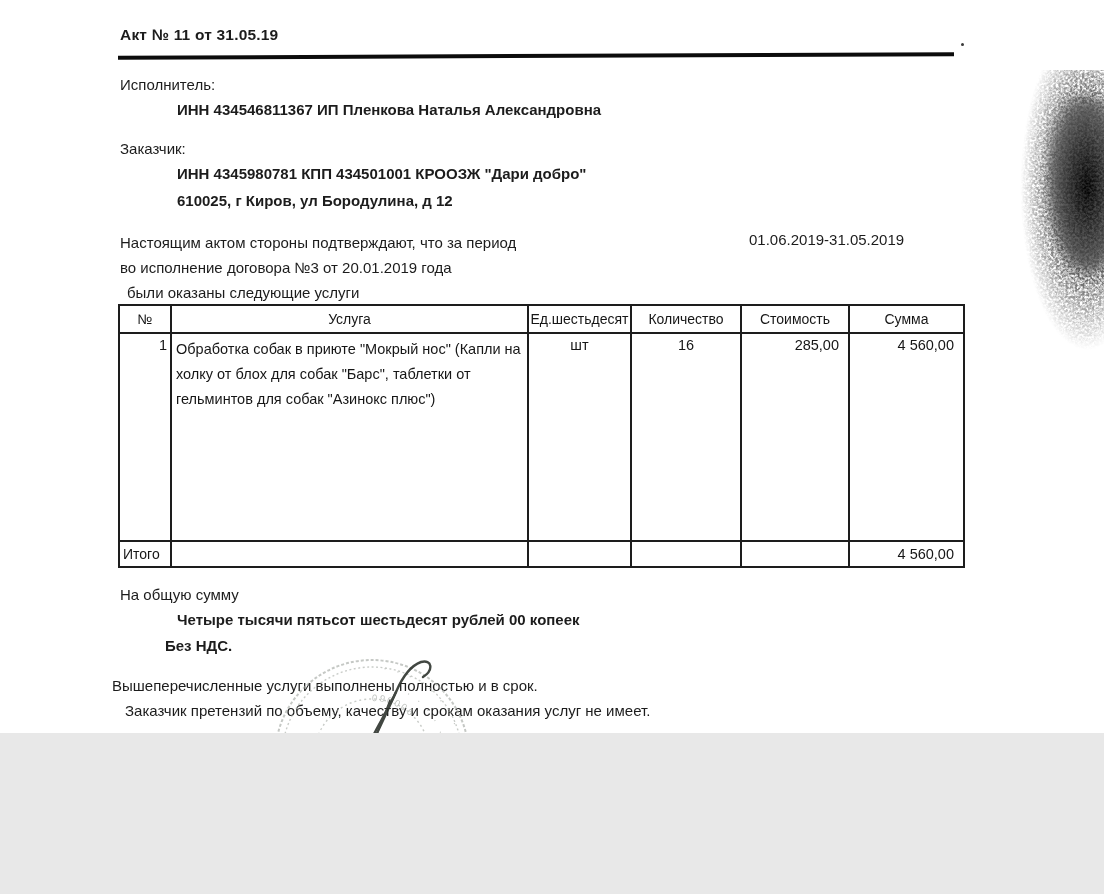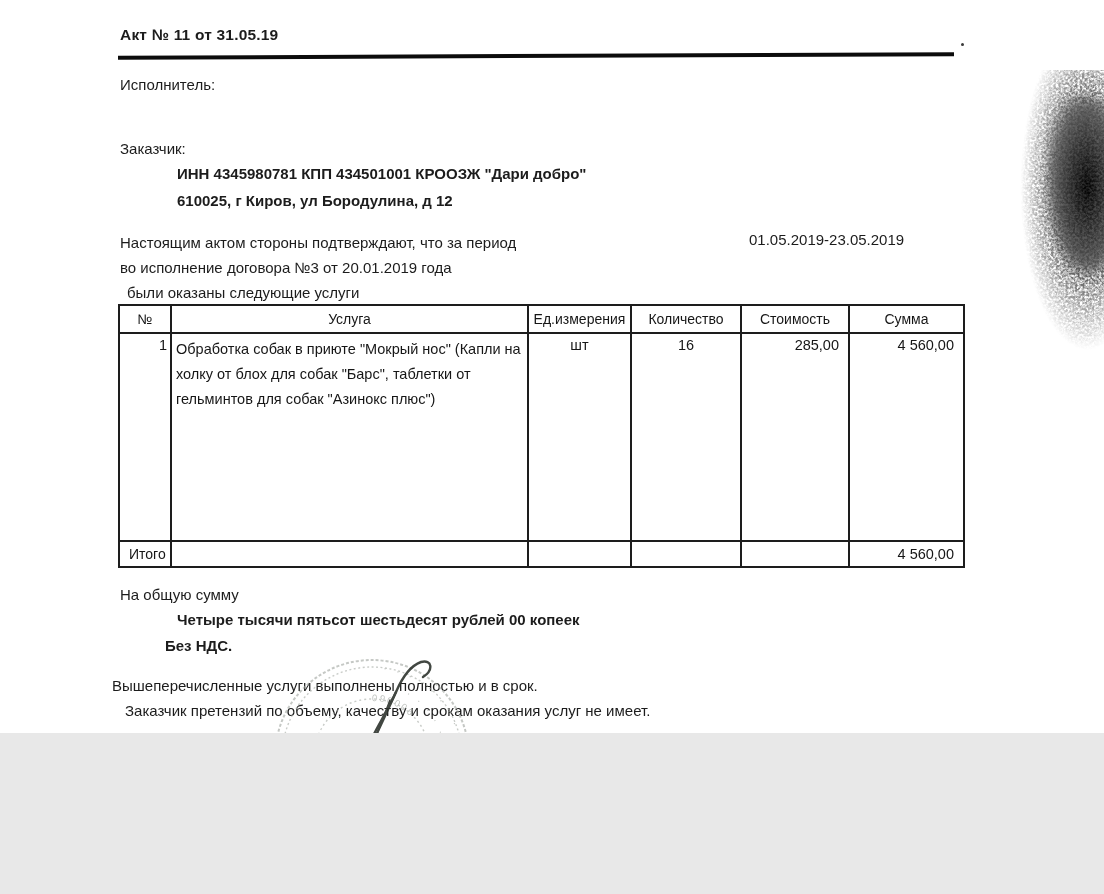--- a/index.html
+++ b/index.html
@@ -24,59 +24,60 @@
     font-size:14.5px;color:#161616;
   }
   .doc-table th,.doc-table td{border:2px solid #1d1d1d;padding:0;overflow:hidden;}
   .doc-table th{font-weight:normal;font-size:14px;text-align:center;height:26px;}
   .doc-table td.cell-num{text-align:right;vertical-align:top;padding:3px 3px 0 0;}
   .doc-table td.cell-service{vertical-align:top;padding:3px 6px 0 4px;line-height:25px;white-space:normal;}
   .doc-table td.cell-center{text-align:center;vertical-align:top;padding-top:3px;}
   .doc-table td.cell-money{text-align:right;vertical-align:top;padding:3px 9px 0 13px;}
   .doc-table tr.row-body td{height:203px;}
   .doc-table tr.row-total td{height:24px;}
-  .doc-table td.cell-total-label{text-align:left;vertical-align:middle;padding-left:9px;font-size:14px;}
+  .doc-table td.cell-total-label{text-align:left;vertical-align:middle;padding-left:3px;font-size:14px;}
   .sig-line{position:absolute;height:2px;background:#212121;}
   .overlay-svg{position:absolute;left:0;top:0;z-index:3;pointer-events:none;}
   .z2{z-index:2;}
 </style>
 </head>
 <body>
 
 <div class="page">
 
   <div class="abs title z2" style="left:120px;top:26px;">Акт № 11 от 31.05.19</div>
   <div class="rule" style="left:118px;top:54px;width:836px;height:4px;"></div>
   <div class="rule-dot" style="left:961px;top:43px;"></div>
 
   <div class="abs t15 z2" style="left:120px;top:75px;">Исполнитель:</div>
+  <div class="abs t15 bold z2" style="left:177px;top:100px;">ИНН 434546811367 ИП Пленкова Наталья Александровна</div>
 
   <div class="abs t15 z2" style="left:120px;top:139px;">Заказчик:</div>
   <div class="abs t15 bold z2" style="left:177px;top:164px;">ИНН 4345980781 КПП 434501001  КРООЗЖ "Дари добро"</div>
   <div class="abs t15 bold z2" style="left:177px;top:191px;">610025, г Киров, ул Бородулина, д 12</div>
 
   <div class="abs t15 z2" style="left:120px;top:233px;">Настоящим актом стороны подтверждают, что за период</div>
-  <div class="abs t15 z2" style="left:749px;top:230px;">01.05.2019-23.05.2019</div>
+  <div class="abs t15 z2" style="left:749px;top:230px;">01.06.2019-31.05.2019</div>
   <div class="abs t15 z2" style="left:120px;top:258px;">во исполнение договора №3 от 20.01.2019 года</div>
   <div class="abs t15 z2" style="left:127px;top:283px;">были оказаны следующие услуги</div>
 
   <table class="doc-table">
     <colgroup>
       <col style="width:52px">
         <col style="width:357px">
         <col style="width:103px">
       <col style="width:110px">
         <col style="width:108px">
         <col style="width:115px">
     </colgroup>
     <tbody>
         <tr>
       <th>№</th>
       <th>Услуга</th>
-      <th>Ед.измерения</th>
+      <th>Ед.шестьдесят</th>
       <th>Количество</th>
       <th>Стоимость</th>
       <th>Сумма</th>
     </tr>
     <tr class="row-body">
       <td class="cell-num">1</td>
       <td class="cell-service">Обработка собак в приюте "Мокрый нос" (Капли на холку от блох для собак "Барс", таблетки от гельминтов для собак "Азинокс плюс")</td>
       <td class="cell-center">шт</td>
       <td class="cell-center">16</td>
       <td class="cell-money">285,00</td>

